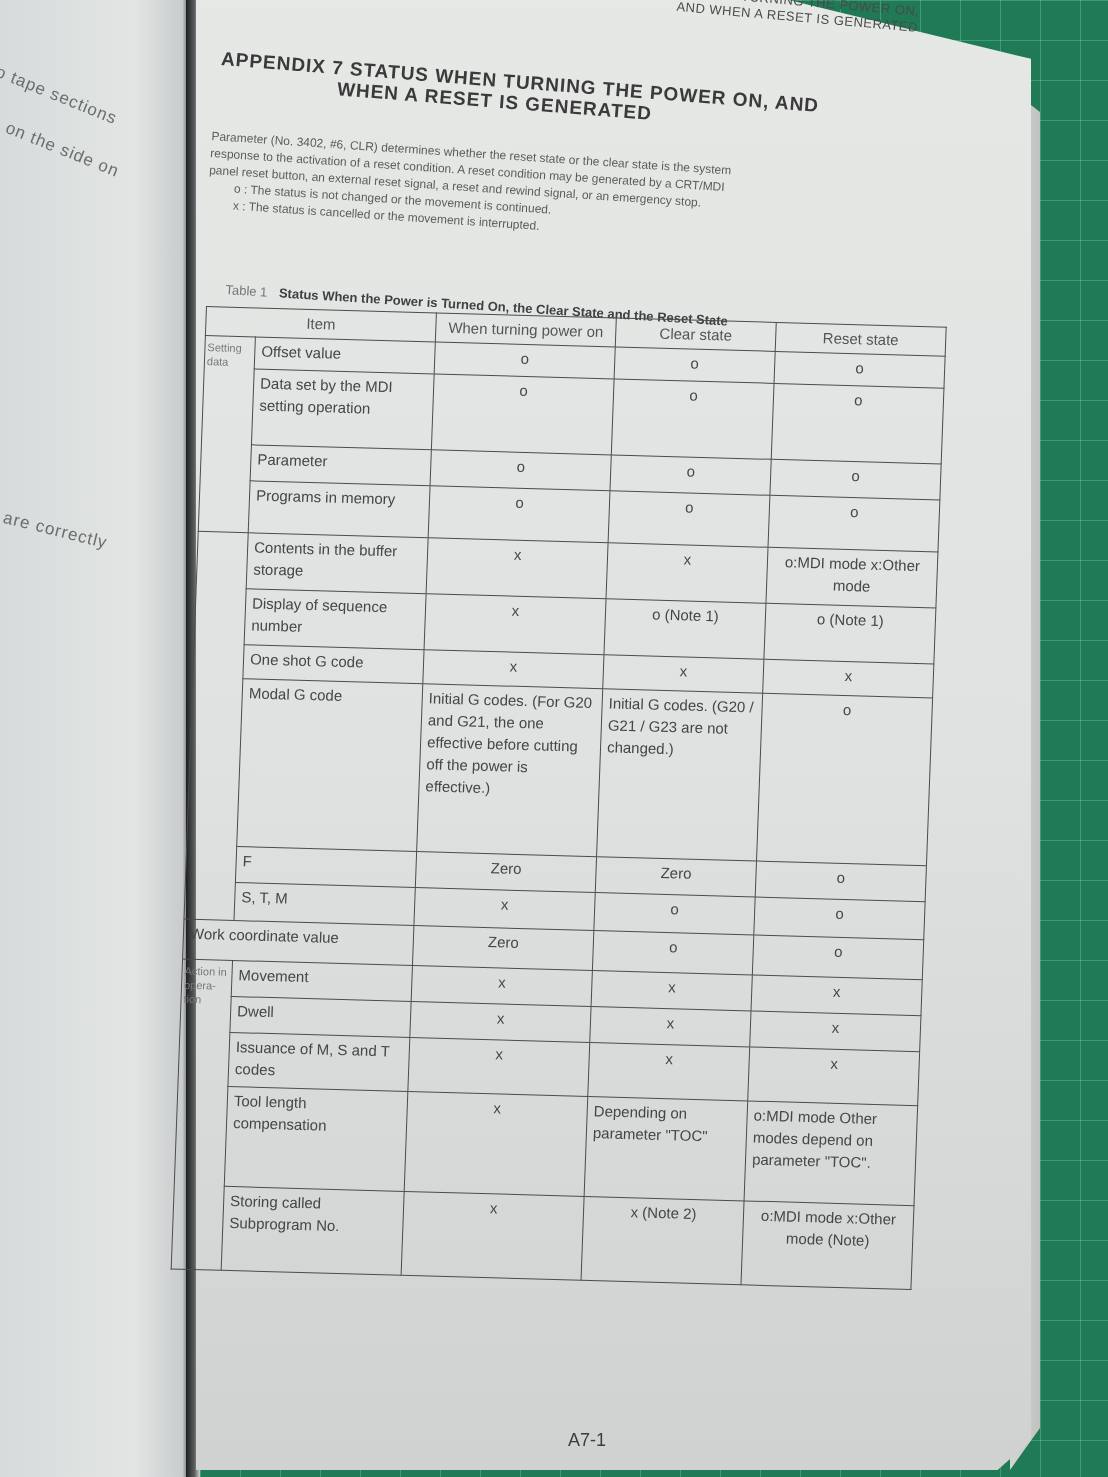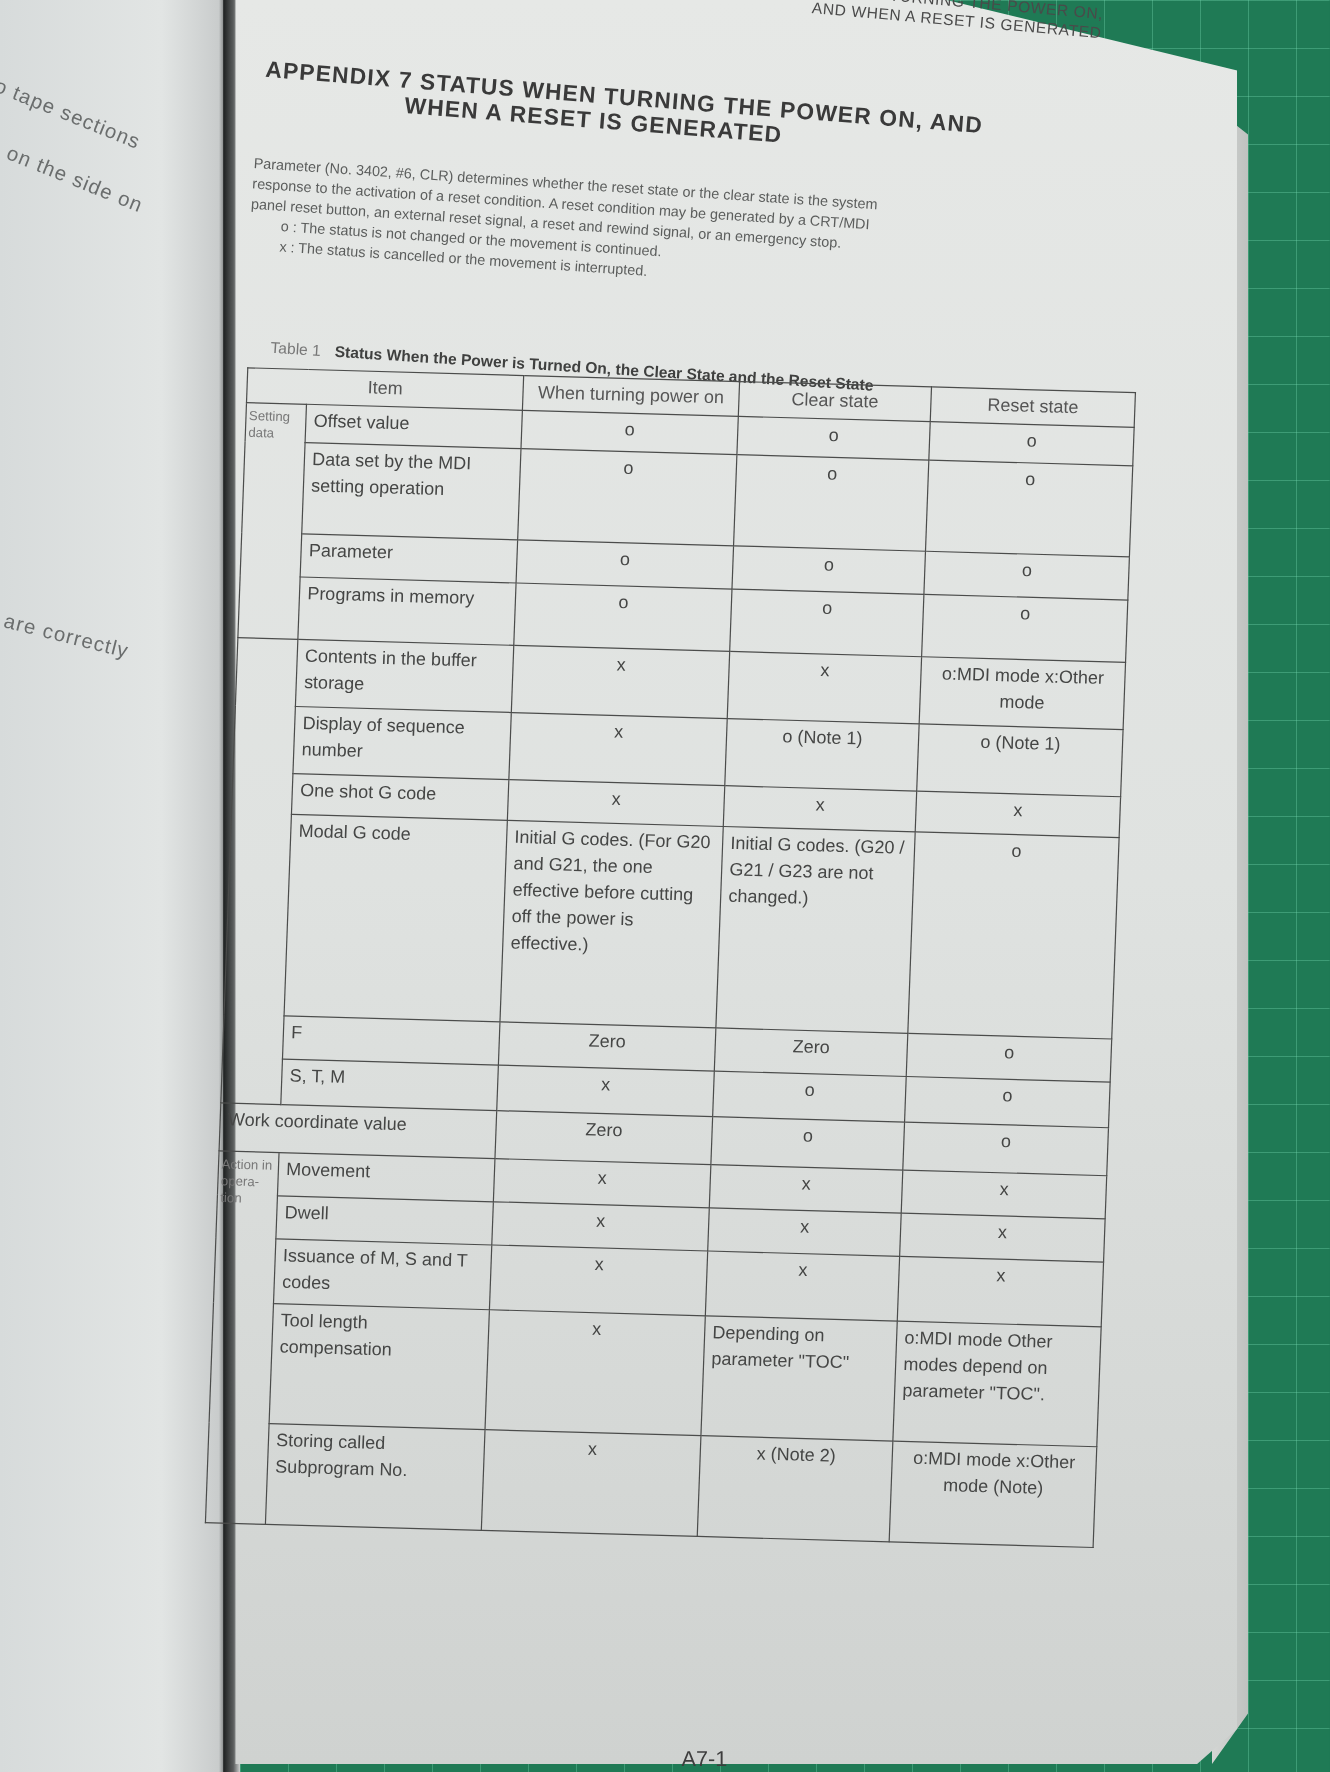--- a/index.html
+++ b/index.html
@@ -79,21 +79,21 @@
     table.status td, table.status th {
       border: 1.5px solid #4b4c4b; padding: 3px 6px; vertical-align: top;
       font-weight: normal; line-height: 22px;
     }
     table.status th { text-align: center; vertical-align: middle; color: #555; }
     .c { text-align: center; }
     .cat { font-size: 11px; color: #777; padding: 4px 2px !important; line-height: 14px !important; }
     .mark { font-size: 15px; }
 
     .page-number {
-      position: absolute; left: 568px; top: 1430px; font-size: 18px; color: #3d3d3d; margin-top: 26px;
+      position: absolute; left: 568px; top: 1430px; font-size: 18px; color: #3d3d3d;
     }
   </style>
 </head>
 <body>
 
 <div class="left-page">
   <span class="frag f1">o tape sections</span>
   <span class="frag f2">on the side on</span>
   <span class="frag f3">are correctly</span>
 </div>

